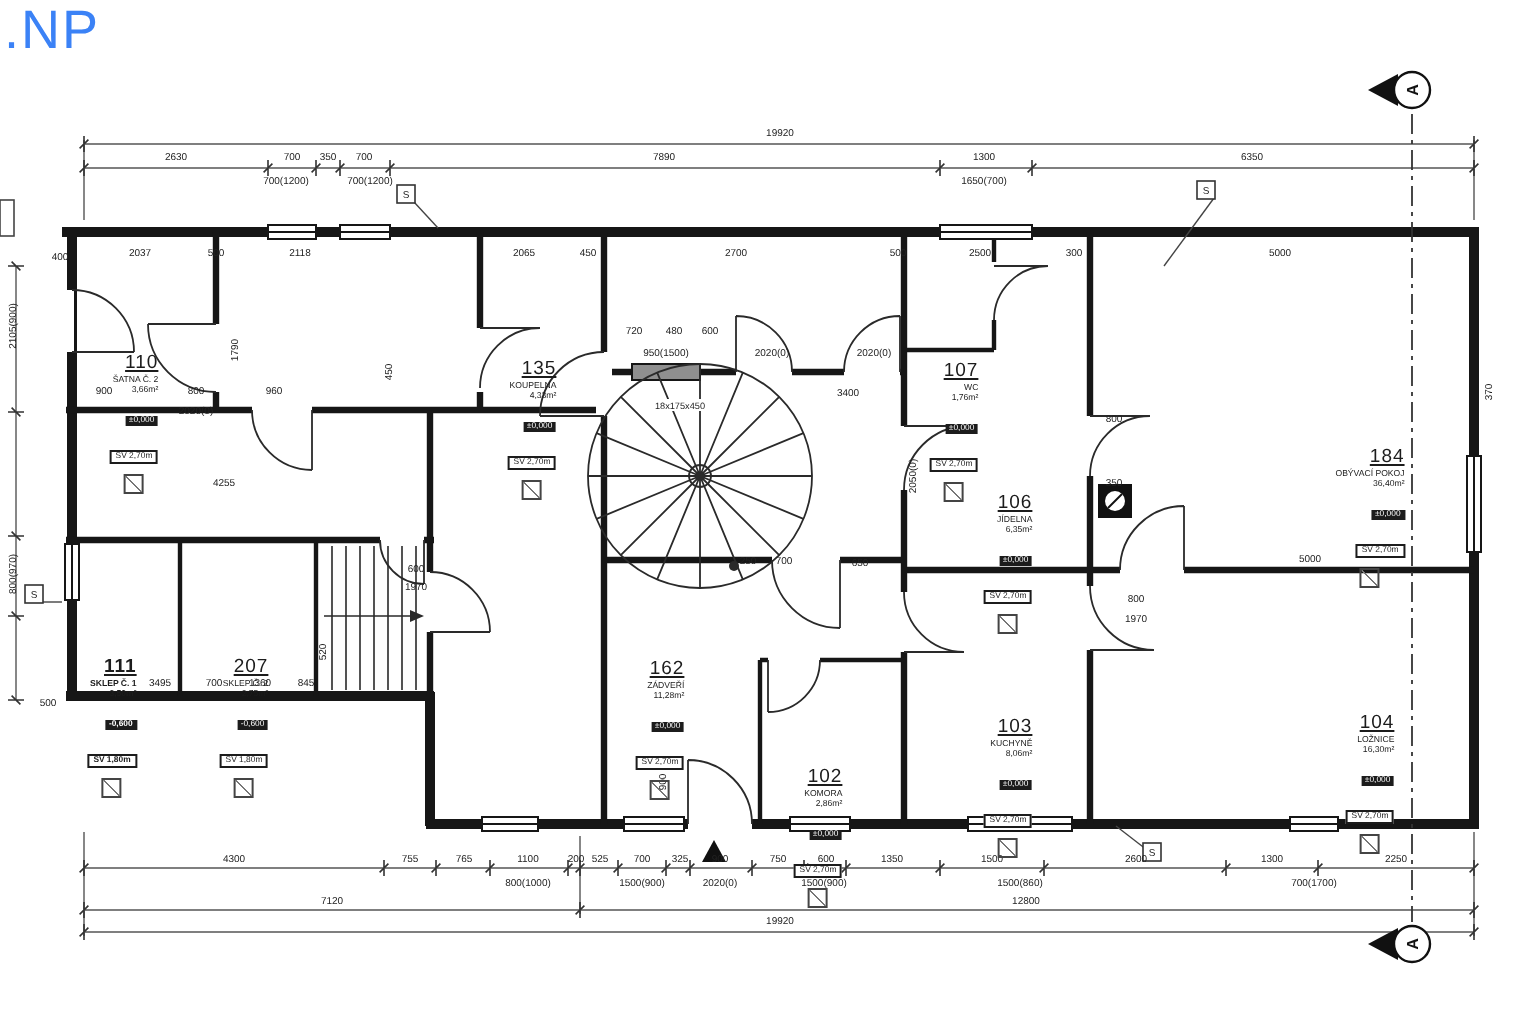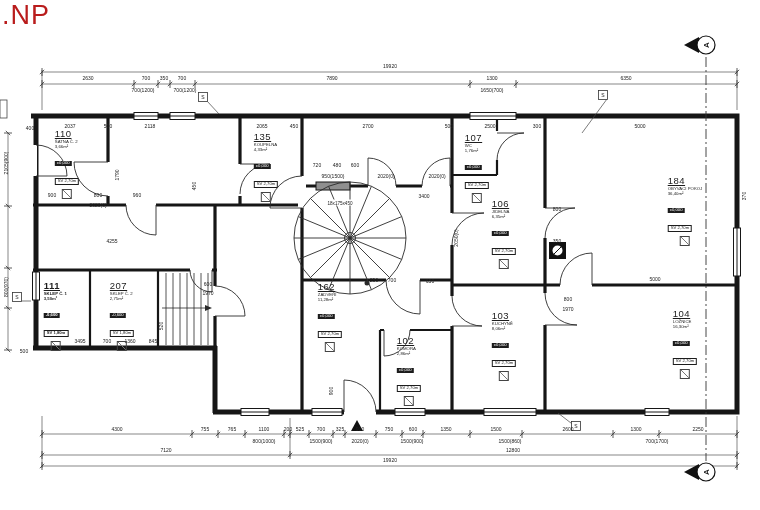--- a/index.html
+++ b/index.html
@@ -1,20 +1,20 @@
 <!DOCTYPE html>
 <html><head>
 <meta charset="utf-8">
 <style>
   html,body{margin:0;padding:0;background:#ffffff;}
   #canvas{position:relative;width:760px;height:510px;background:#ffffff;overflow:hidden;
           font-family:"Liberation Sans",sans-serif;}
   #plan-svg{position:absolute;left:0;top:0;}
-  #plan-title{position:absolute;left:2px;top:0px;font-size:27px;color:#b91c1c;letter-spacing:1px;}
-  .room{position:absolute;text-align:left;transform:translateX(-50%);color:#1c1c1c;line-height:1.15;white-space:nowrap;z-index:5;}
+  #plan-title{position:absolute;left:2px;top:0px;font-size:27px;color:#3b82f6;letter-spacing:1px;}
+  .room{position:absolute;text-align:right;transform:translateX(-50%);color:#1c1c1c;line-height:1.15;white-space:nowrap;z-index:5;margin-top:48px;}
   .rnum{font-size:9.5px;text-decoration:underline;letter-spacing:0.5px;}
   .rname{font-size:4.3px;}
   .rarea{font-size:4.3px;}
   .badges span{display:inline-block;font-size:4.2px;padding:0 2px;}
   .rlevel{background:#1c1c1c;color:#fff;margin-top:1px;}
   .rheight{border:0.8px solid #1c1c1c;background:#fff;margin-top:1px;}
   .rfinish{width:8px;height:8px;border:0.8px solid #444;margin:2px auto 0 auto;
     background:linear-gradient(45deg,transparent 46%,#777 46%,#777 54%,transparent 54%);}
   .dim{font-size:5px;fill:#222;text-anchor:middle;}
   .smark{font-size:5px;fill:#222;text-anchor:middle;}

